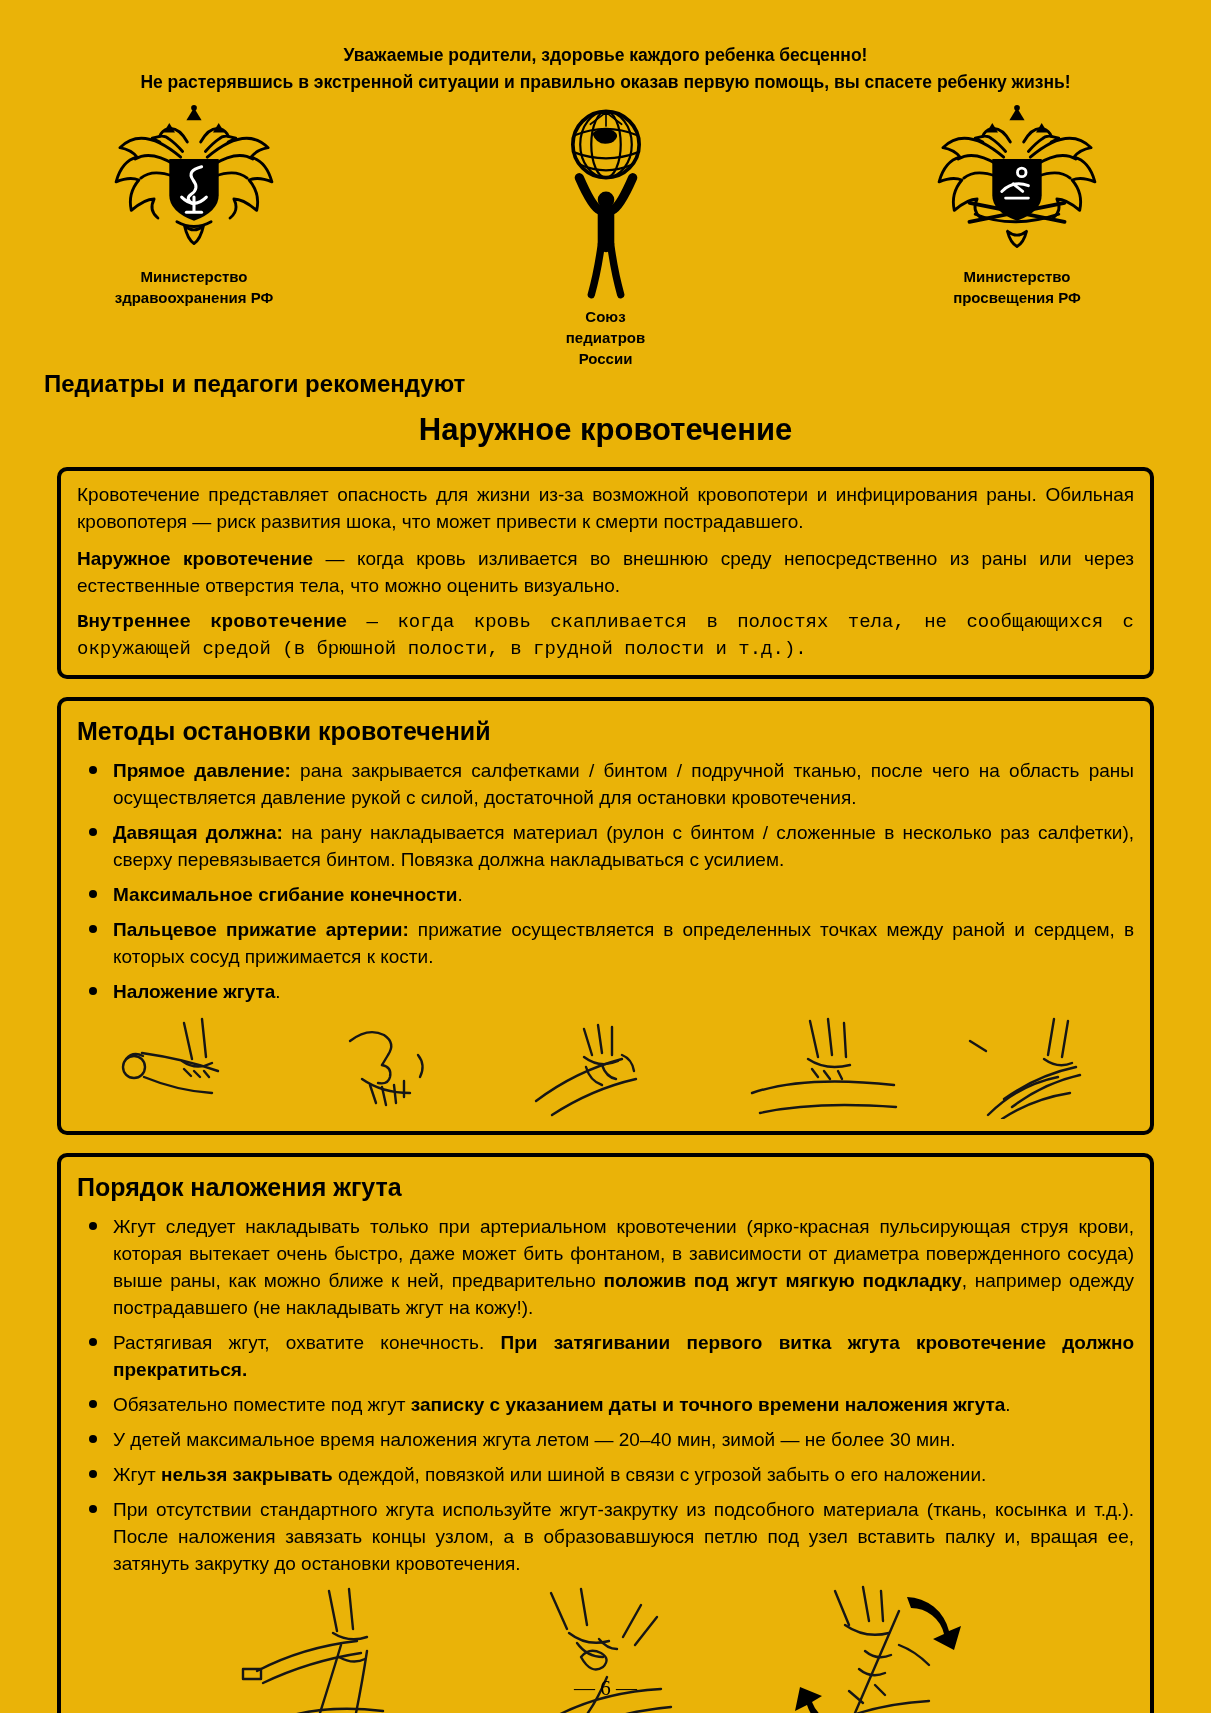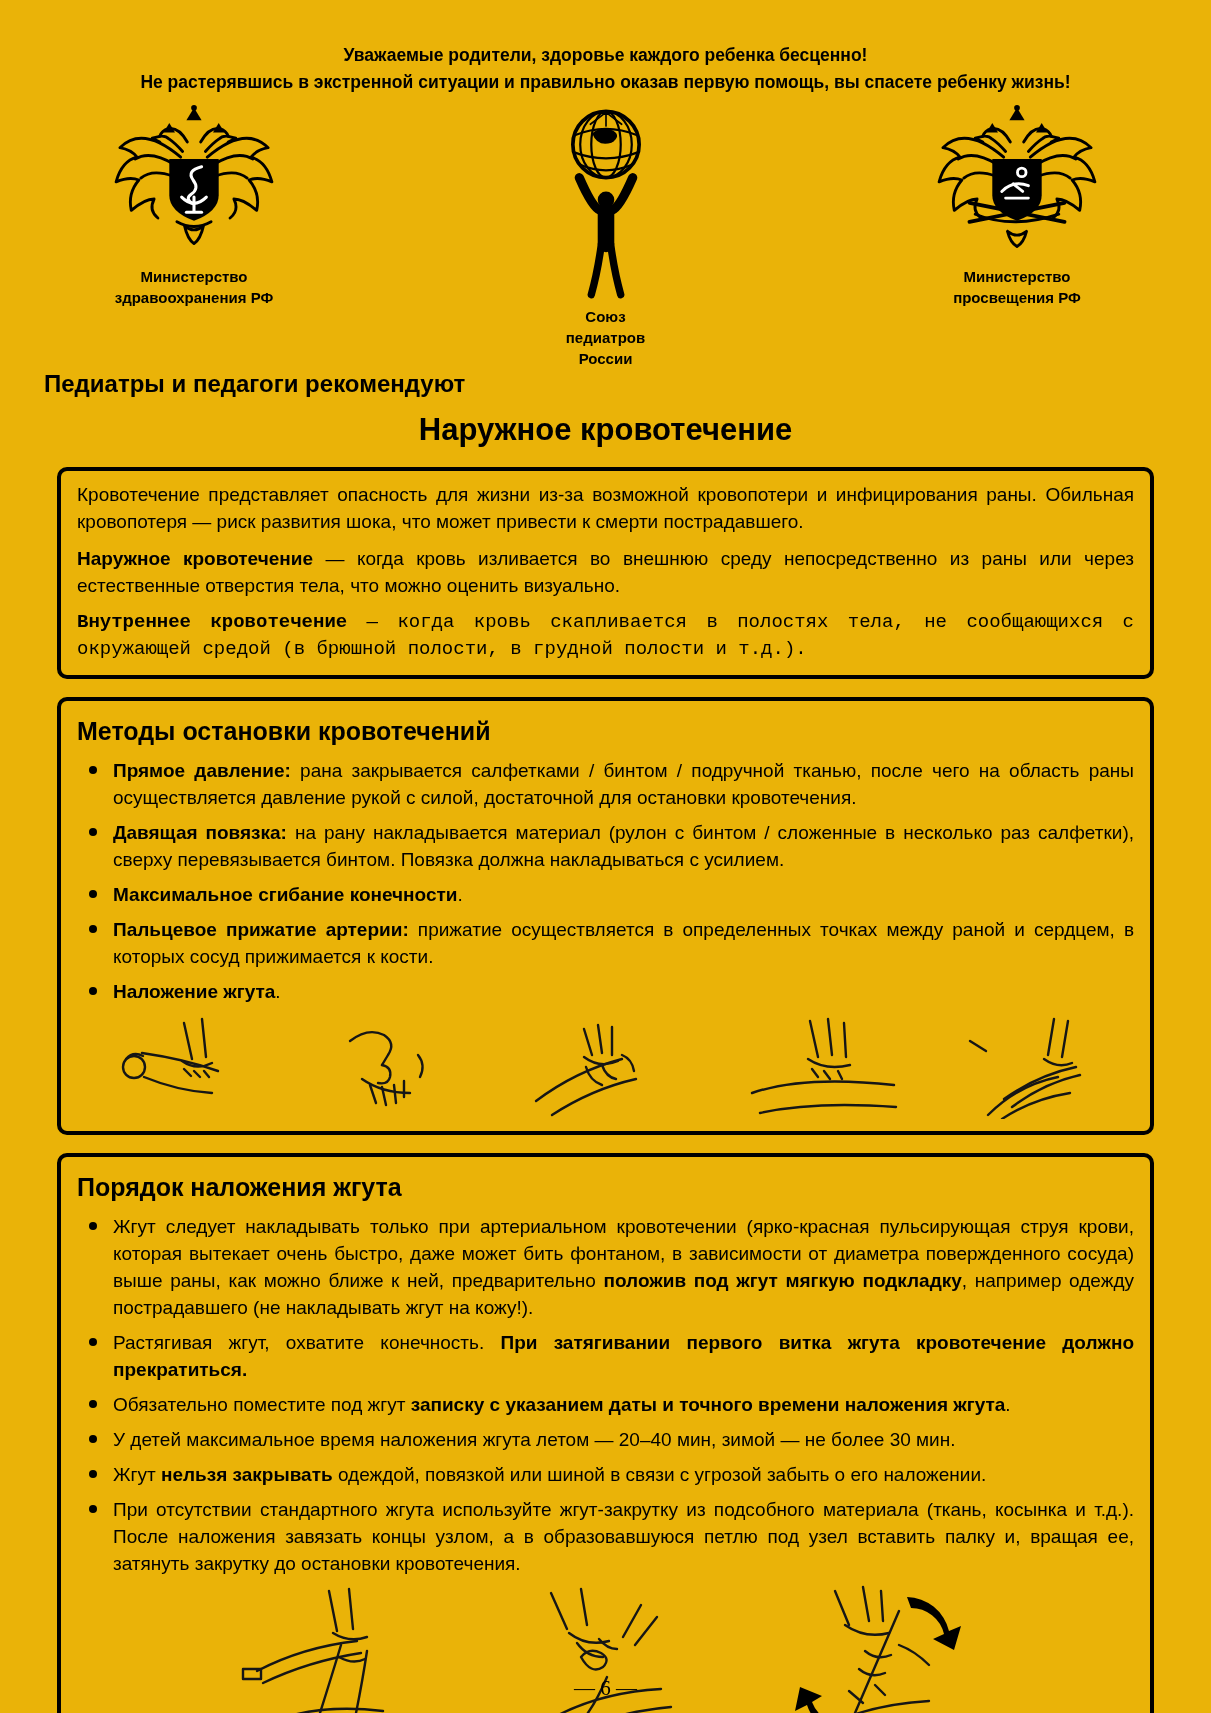--- a/index.html
+++ b/index.html
@@ -179,21 +179,21 @@
 
   <div class="box">
     <div class="box-title">Методы остановки кровотечений</div>
     <div>
         <div class="bullet">
           <span class="dot"></span>
           <span class="txt"><span class="b">Прямое давление:</span><span> рана закрывается салфетками / бинтом / подручной тканью, после чего на область раны осуществляется давление рукой с силой, достаточной для остановки кровотечения.</span></span>
         </div>
         <div class="bullet">
           <span class="dot"></span>
-          <span class="txt"><span class="b">Давящая повязка:</span><span> на рану накладывается материал (рулон с бинтом / сложенные в несколько раз салфетки), сверху перевязывается бинтом. Повязка должна накладываться с усилием.</span></span>
+          <span class="txt"><span class="b">Давящая должна:</span><span> на рану накладывается материал (рулон с бинтом / сложенные в несколько раз салфетки), сверху перевязывается бинтом. Повязка должна накладываться с усилием.</span></span>
         </div>
         <div class="bullet">
           <span class="dot"></span>
           <span class="txt"><span class="b">Максимальное сгибание конечности</span><span>.</span></span>
         </div>
         <div class="bullet">
           <span class="dot"></span>
           <span class="txt"><span class="b">Пальцевое прижатие артерии:</span><span> прижатие осуществляется в определенных точках между раной и сердцем, в которых сосуд прижимается к кости.</span></span>
         </div>
         <div class="bullet">

